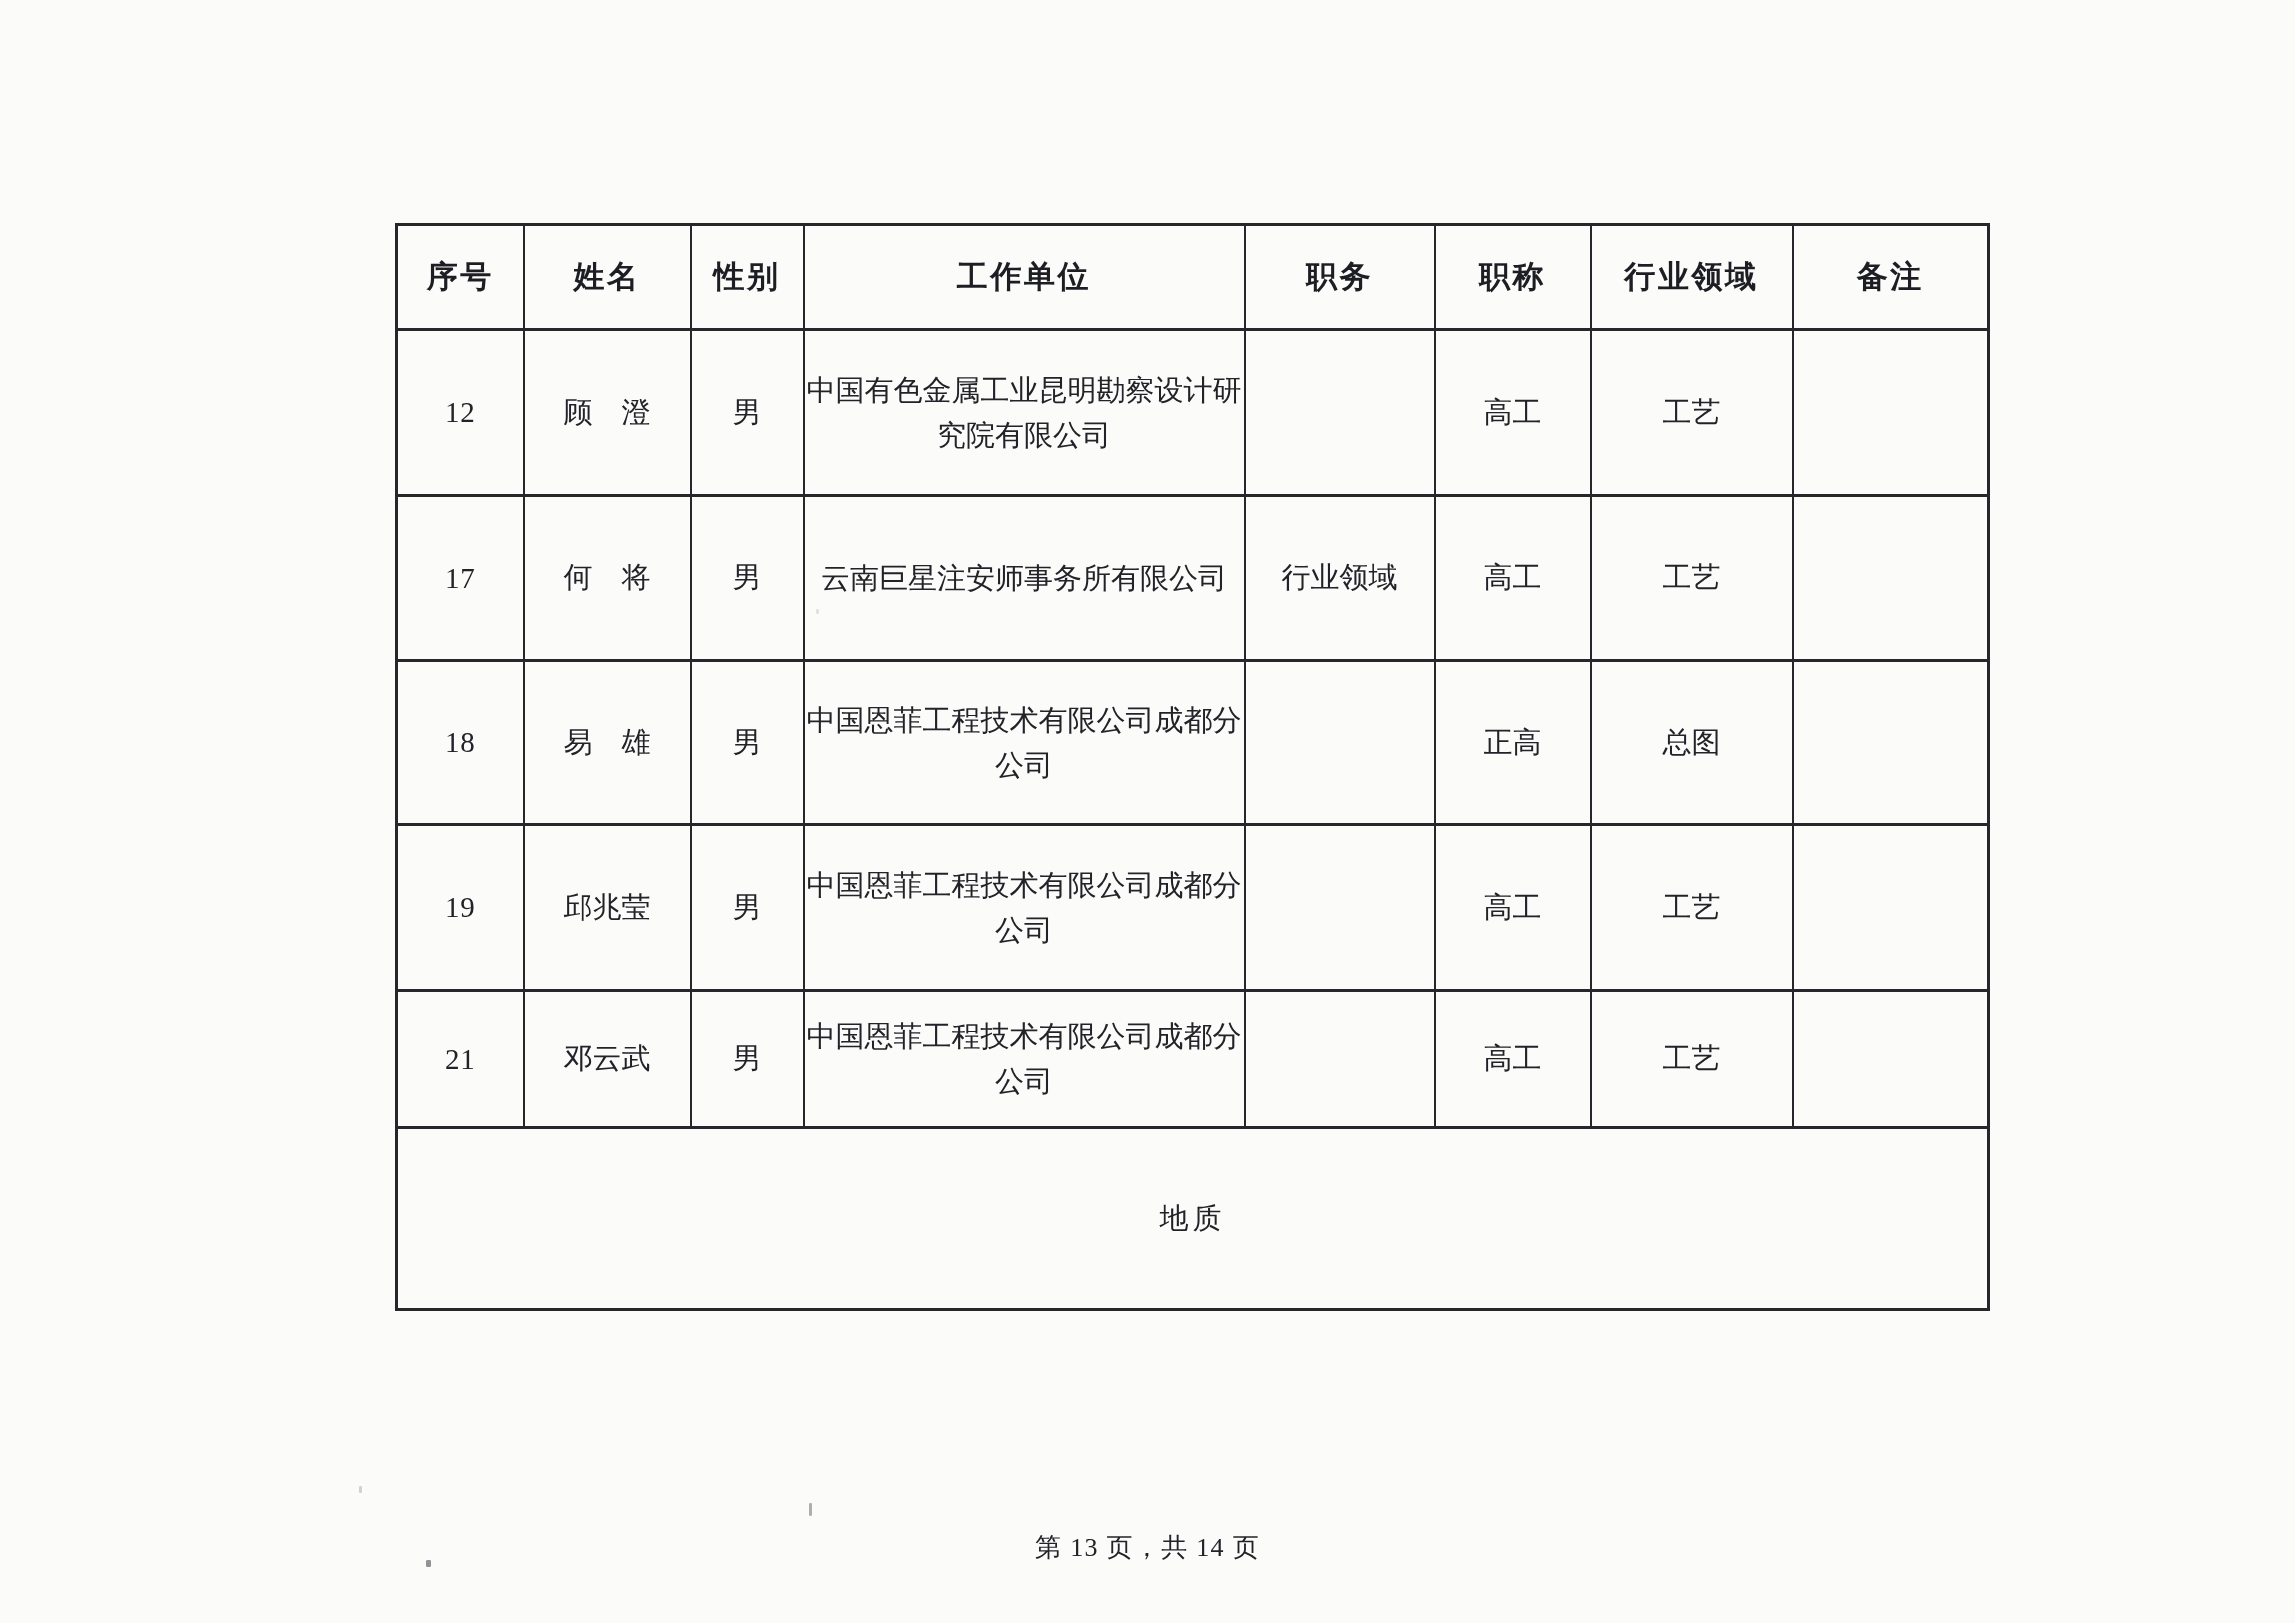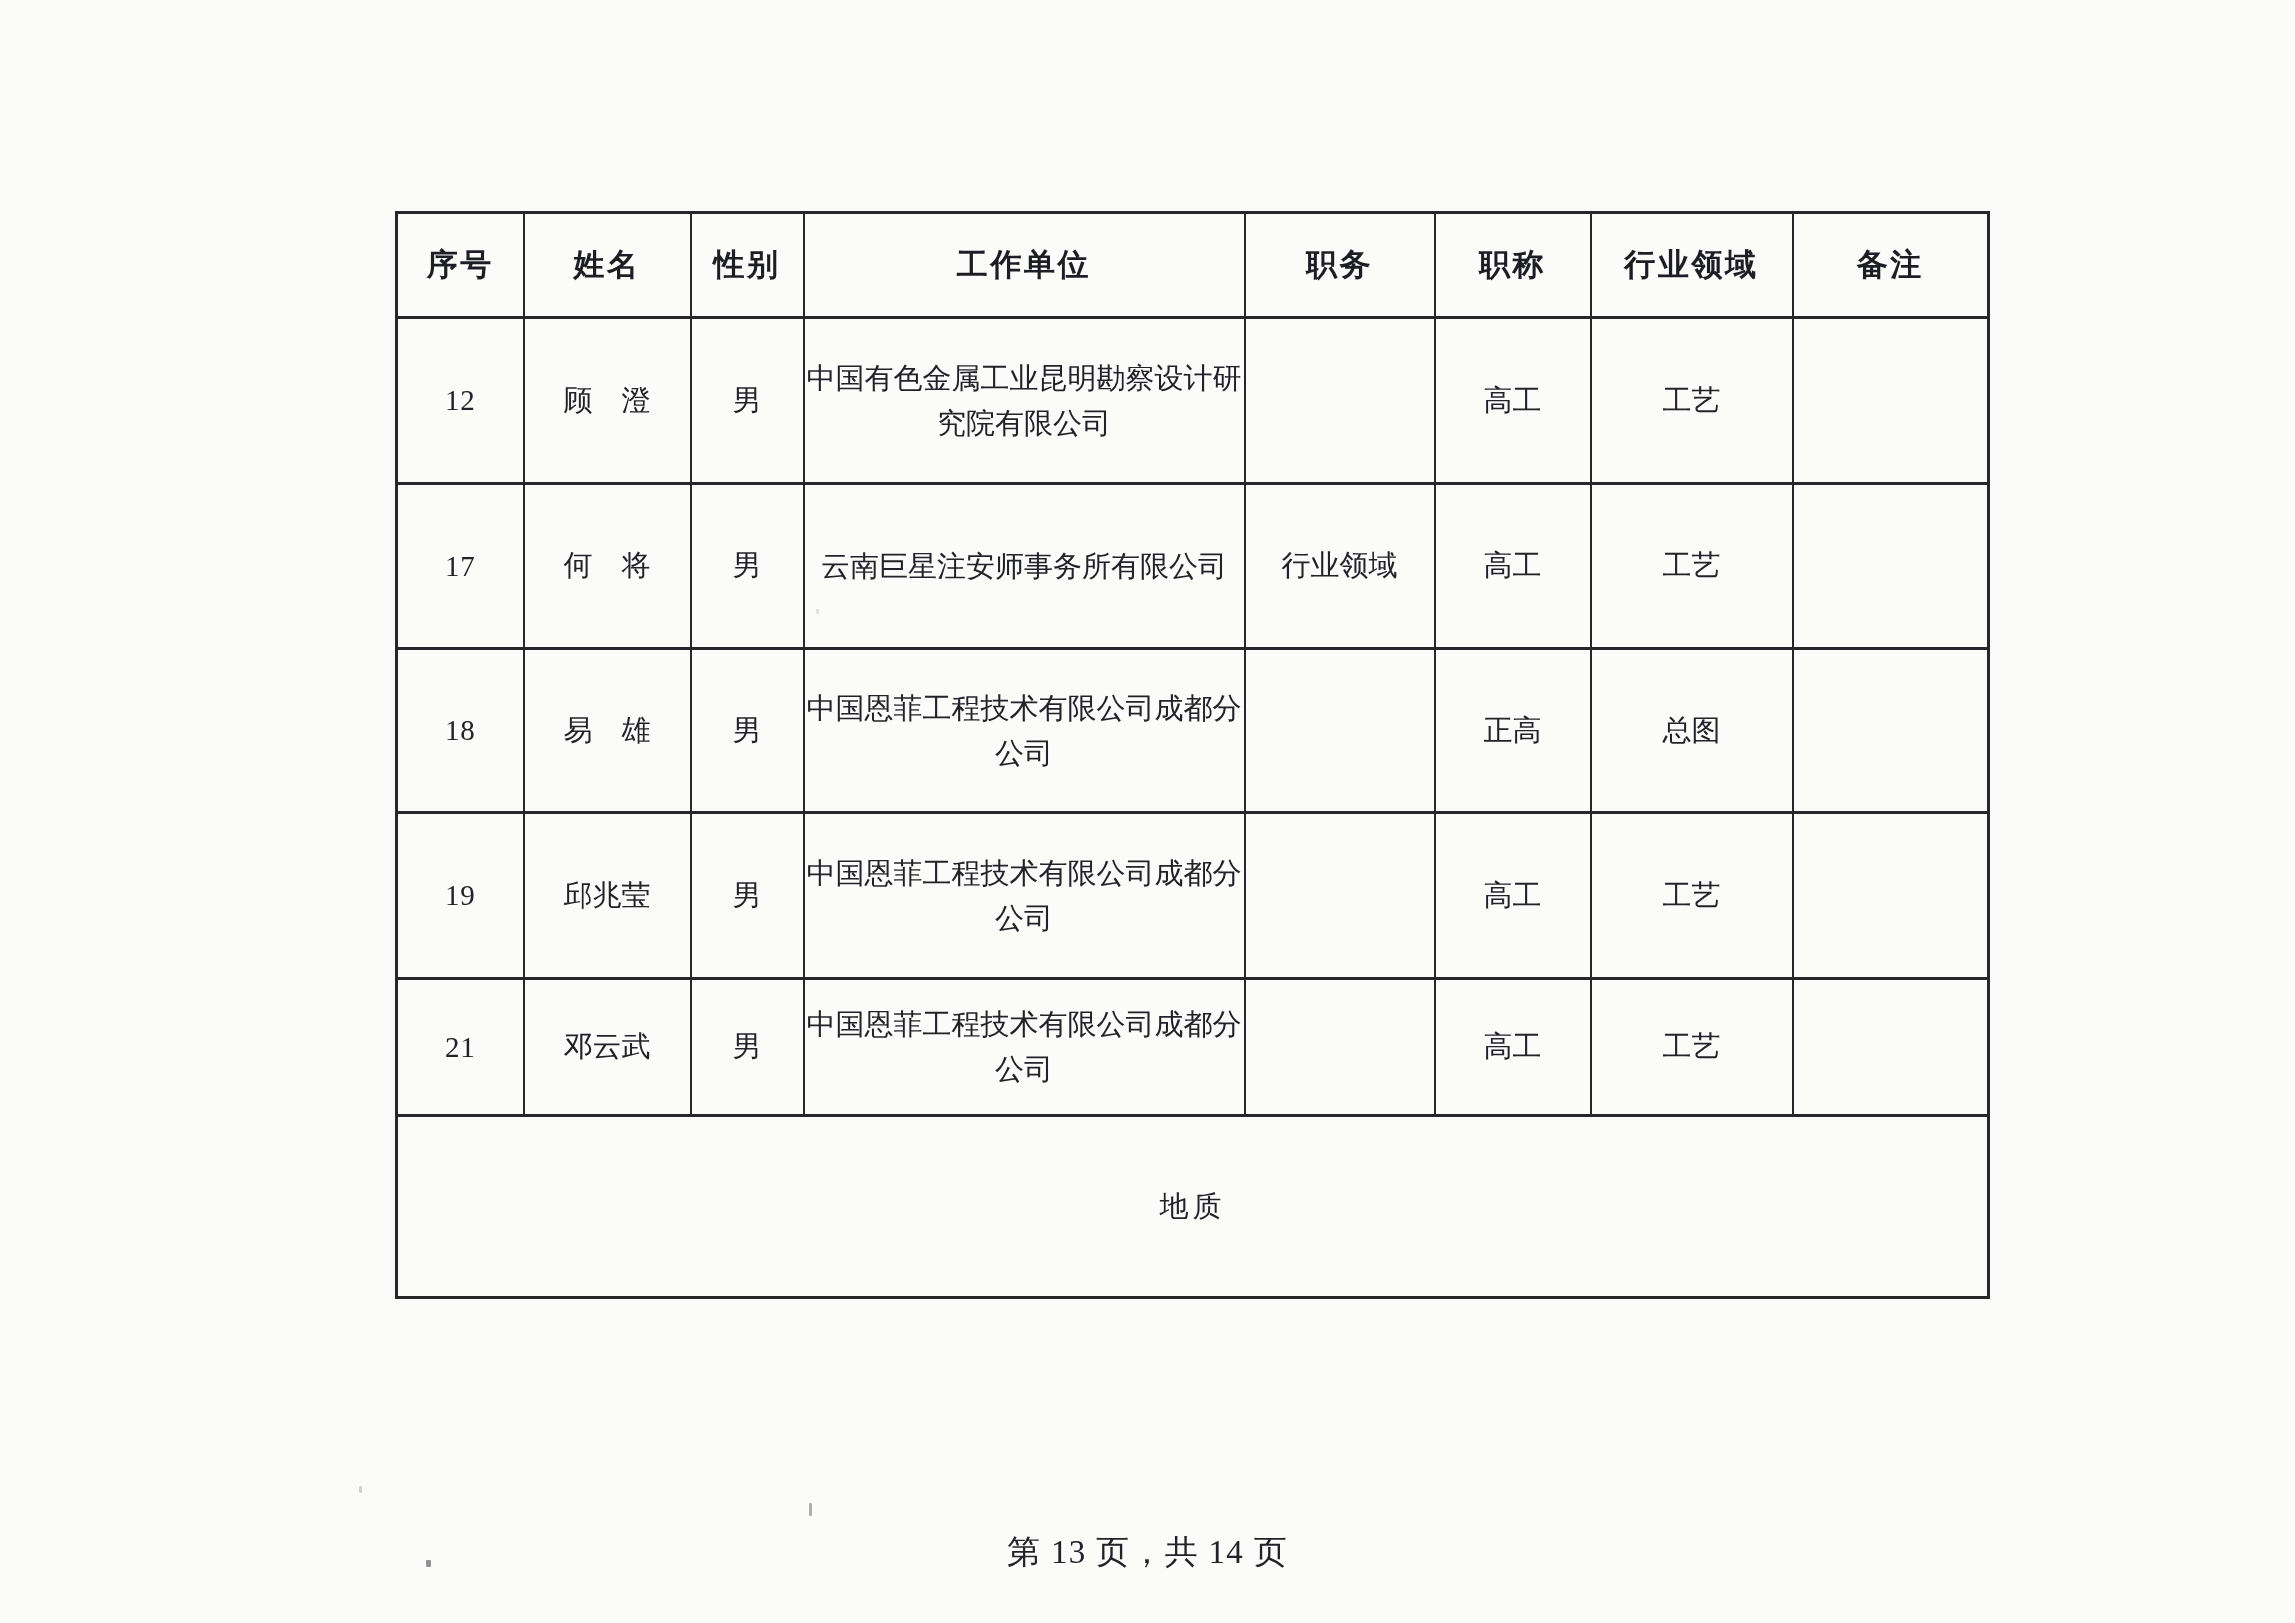--- a/index.html
+++ b/index.html
@@ -12,21 +12,21 @@
     width: 2295px;
     height: 1623px;
     background: #fbfbf9;
     overflow: hidden;
     font-family: "Liberation Serif", "DejaVu Serif", serif;
     color: #1f1f26;
   }
   table.roster {
     position: absolute;
     left: 395px;
-    top: 211px;
+    top: 223px;
     width: 1593px;
     border-collapse: collapse;
     table-layout: fixed;
     border: 3.9px solid #26262b;
     background: transparent;
   }
   table.roster th,
   table.roster td {
     border: 2px solid #26262b;
     text-align: center;
@@ -56,21 +56,21 @@
     font-size: 31px;
     letter-spacing: 3.9px;
     margin-left: 28px;
   }
   .page-footer {
     position: absolute;
     left: 0;
     top: 1530px;
     width: 2295px;
     text-align: center;
-    font-size: 33px;
+    font-size: 26px;
     letter-spacing: 1.3px;
     color: #222229;
   }
   .speck {
     position: absolute;
     background: #6f6f74;
     border-radius: 1.3px;
   }
   .speck.s1 { left: 426px; top: 1560px; width: 4.6px;  height: 7.2px; opacity: .75; }
   .speck.s2 { left: 809px; top: 1503px; width: 2.6px; height: 13px; opacity: .55; }

